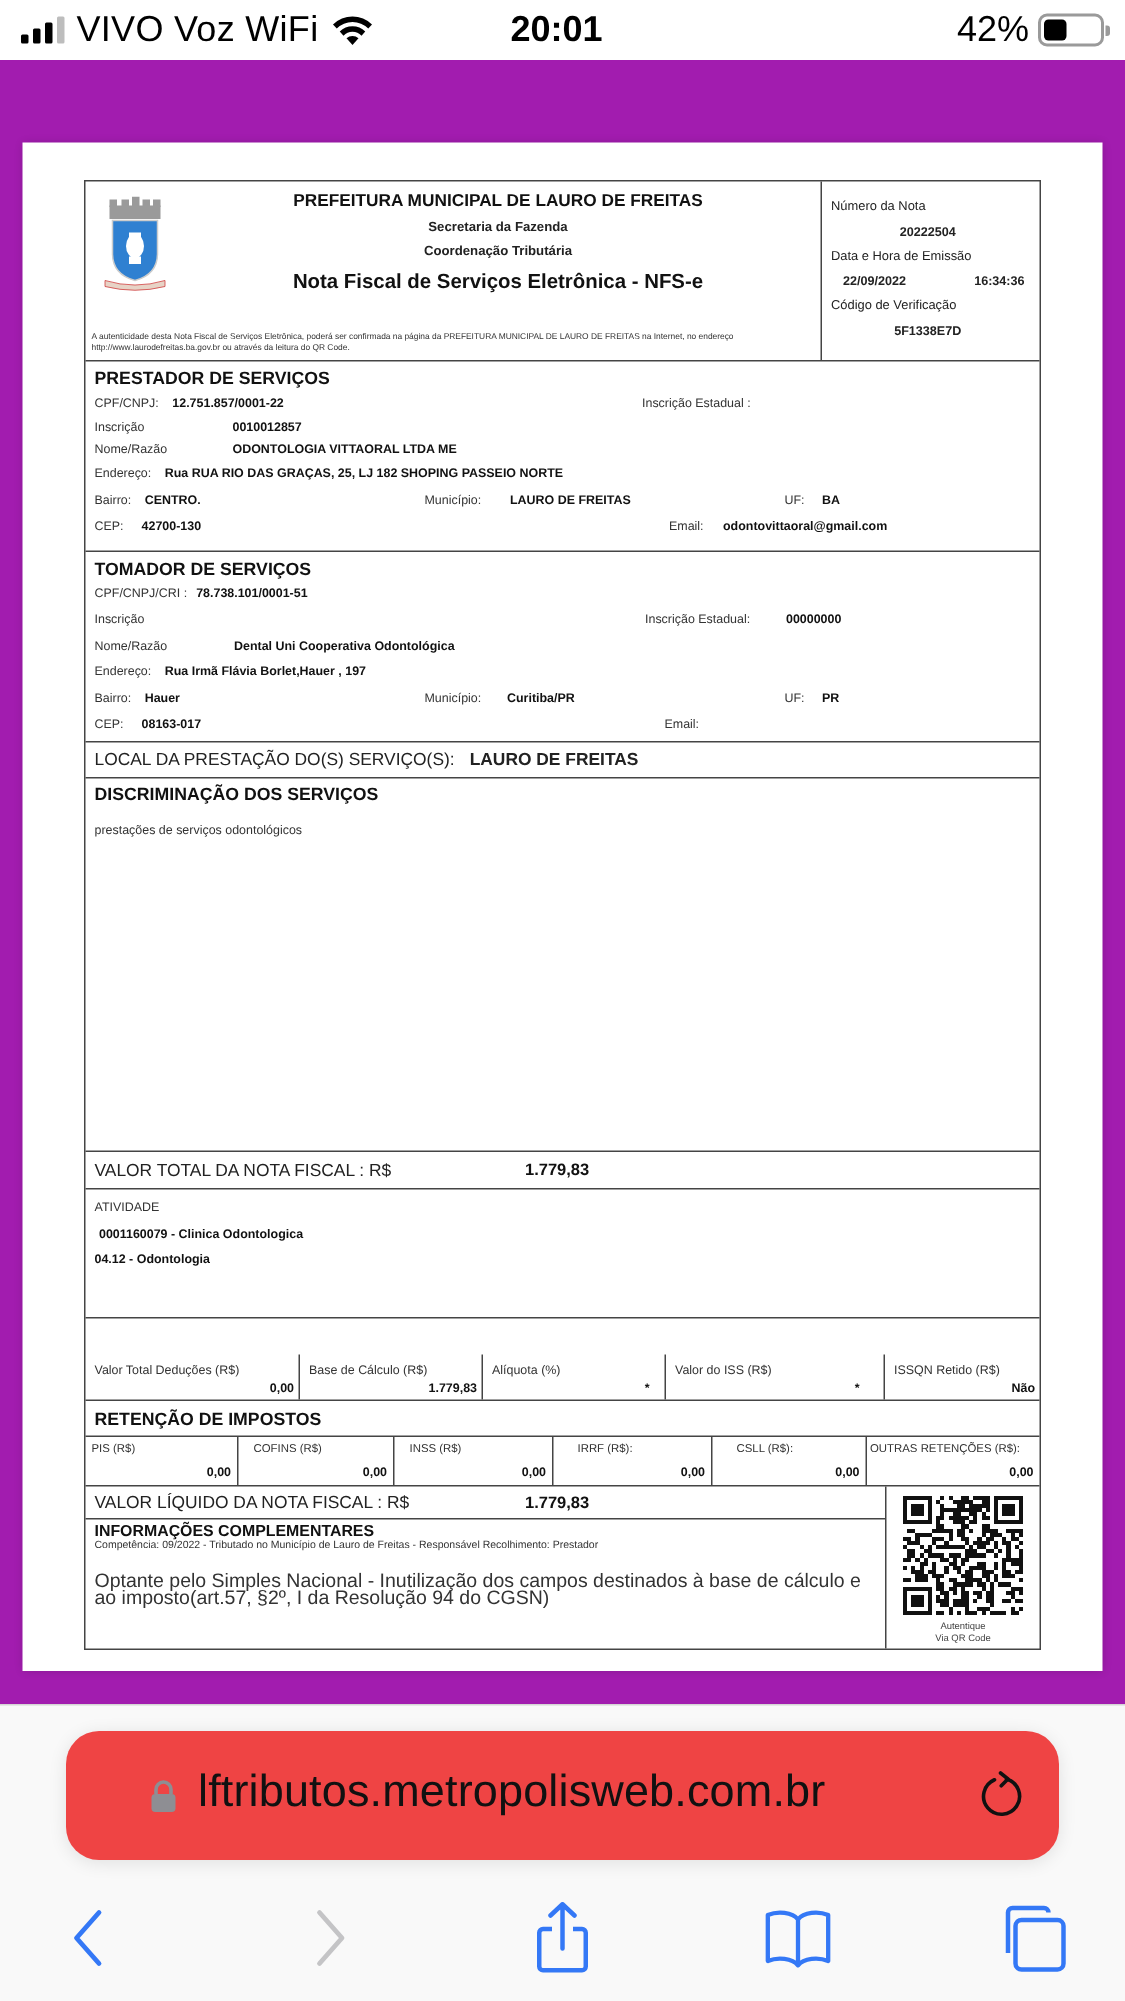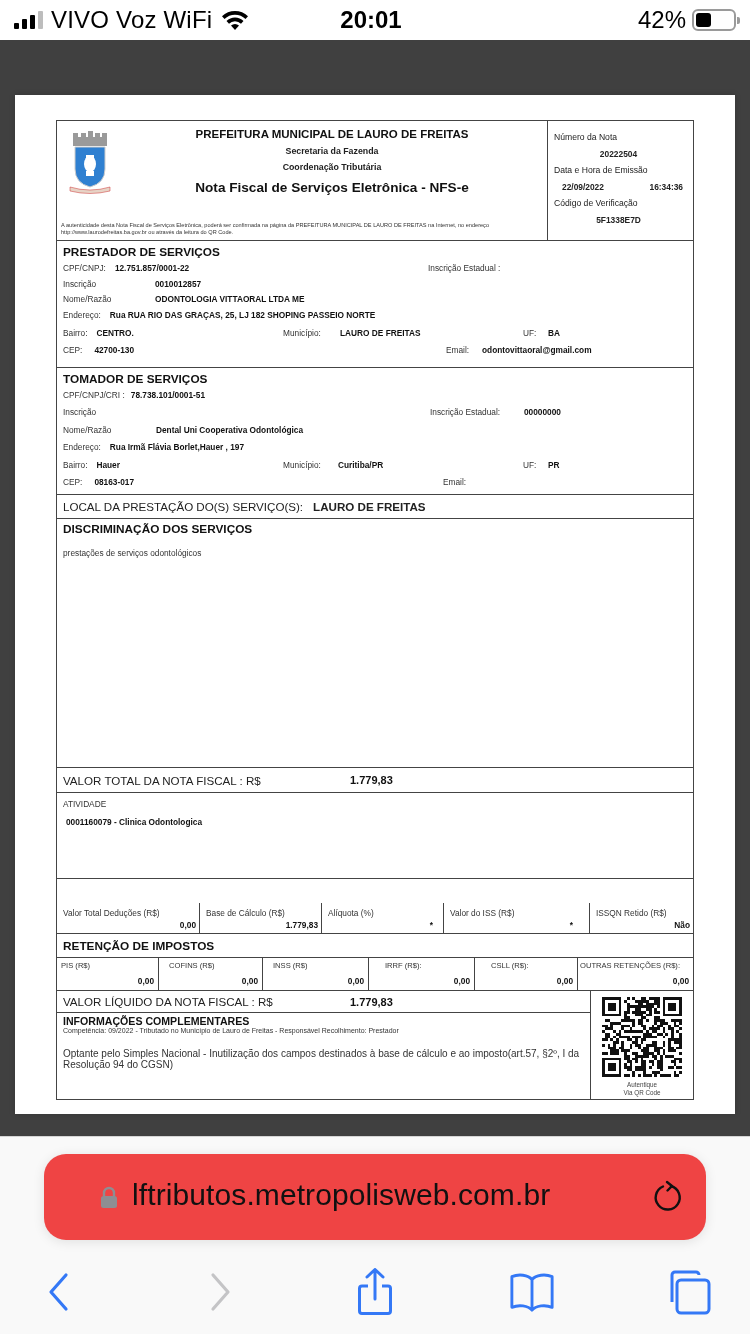--- a/index.html
+++ b/index.html
@@ -11,21 +11,21 @@
   .signal span.off { background: #bdbdbd; }
   .carrier { font-size: 24px; letter-spacing: 0.2px; }
   .wifi { margin-left: 8px; width: 30px; height: 24px; }
   .sb-time { position: absolute; left: 0; right: 0; top: 6px; text-align: center; font-size: 24px; font-weight: bold; }
   .sb-time span { display: inline-block; margin-left: -8px; }
   .sb-right { position: absolute; right: 14px; top: 6px; display: flex; align-items: center; font-size: 24px; }
   .battery { margin-left: 6px; width: 44px; height: 22px; border: 2px solid #9a9a9a; border-radius: 6px; padding: 2px; position: relative; }
   .battery .fill { height: 100%; background: #000; border-radius: 3px; }
   .battery::after { content: ""; position: absolute; right: -6px; top: 6px; width: 3px; height: 7px; background: #9a9a9a; border-radius: 0 2px 2px 0; }
 
-  .viewport { position: absolute; top: 40px; left: 0; width: 750px; height: 1096px; background: #404040; }
+  .viewport { position: absolute; top: 40px; left: 0; width: 750px; height: 1096px; background: #a21caf; }
   .paper { position: absolute; left: 15px; top: 55px; width: 720px; height: 1019px; background: #fff; box-shadow: 0 0 6px rgba(0,0,0,0.18); }
   .nfse { position: absolute; left: 41px; top: 25px; width: 638px; border: 1.5px solid #444; font-size: 8.3px; color: #222; }
   .row { border-bottom: 1.5px solid #444; position: relative; }
   .row:last-child { border-bottom: none; }
   .header { display: flex; height: 120px; }
   .header-main { flex: 1; position: relative; border-right: 1.5px solid #444; }
   .crest { position: absolute; left: 10px; top: 10px; width: 46px; height: 64px; }
   .titles { position: absolute; left: 60px; right: 0; top: 7px; text-align: center; }
   .t1 { font-size: 11.5px; font-weight: bold; color: #111; }
   .t2 { font-size: 8.8px; font-weight: bold; margin-top: 6px; }
@@ -65,21 +65,21 @@
   .grid6 .cell .h { position: absolute; left: 4px; top: 3px; font-size: 7.6px; color: #333; white-space: nowrap; }
   .grid6 .cell .n { position: absolute; right: 4px; bottom: 4px; font-size: 8.3px; font-weight: bold; color: #111; }
 
   .bottom { display: flex; height: 108px; }
   .bottom-main { flex: 1; border-right: 1.5px solid #444; }
   .liq { height: 22px; display: flex; align-items: center; padding-left: 6px; font-size: 11.6px; color: #222; border-bottom: 1.5px solid #444; position: relative; }
   .liq .v { font-weight: bold; position: absolute; left: 293px; font-size: 11px; color: #111; }
   .info { padding: 2px 6px; }
   .info .section-title { font-size: 10.6px; }
   .info .c1 { font-size: 7px; color: #333; }
-  .info .c2 { font-size: 10px; color: #333; margin-top: 14px; line-height: 11px; }
+  .info .c2 { font-size: 13px; color: #333; margin-top: 14px; line-height: 11px; }
   .bottom-qr { width: 102px; position: relative; text-align: center; }
   .qr { width: 80px; height: 80px; margin: 6px auto 0; display: block; }
   .qr-cap { font-size: 6.3px; color: #444; line-height: 8px; margin-top: 4px; }
 
   .browser { position: absolute; top: 1136px; left: 0; width: 750px; height: 198px; background: #f9f9f9; border-top: 1px solid #d5d5d5; }
   .urlbar { position: absolute; left: 44px; top: 17px; width: 662px; height: 86px; background: #ef4444; border-radius: 22px; box-shadow: 0 2px 12px rgba(0,0,0,0.10); display: flex; align-items: center; }
   .lock { position: absolute; left: 56px; top: 32px; width: 18px; height: 22px; }
   .url { position: absolute; left: 88px; top: 24px; font-size: 30px; color: #111; letter-spacing: 0.1px; }
   .reload { position: absolute; right: 22px; top: 26px; width: 34px; height: 34px; }
   .toolbar { position: absolute; top: 124px; left: 0; width: 750px; height: 60px; }
@@ -232,20 +232,21 @@
       </div>
 
       <div class="row total">
         <span>VALOR TOTAL DA NOTA FISCAL :  R$</span>
         <span class="v">1.779,83</span>
       </div>
 
       <div class="row ativ">
         <div class="l" style="color:#333">ATIVIDADE</div>
         <div class="l b" style="padding-left:3px">0001160079  -  Clinica Odontologica</div>
+        <div class="l b">04.12  - Odontologia</div>
       </div>
 
       <div class="row grid5">
         <div class="cell" style="width:143px">
             <span class="h">Valor Total Deduções (R$)</span>
             <span class="n">0,00</span>
           </div>
         <div class="cell" style="width:122px">
             <span class="h">Base de Cálculo (R$)</span>
             <span class="n">1.779,83</span>

